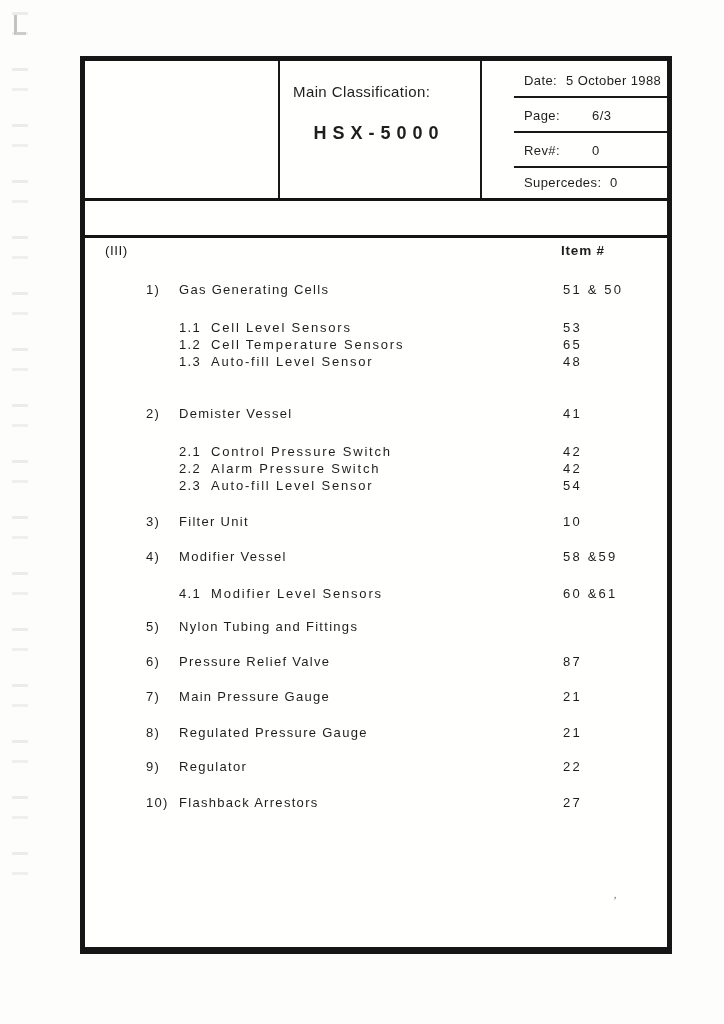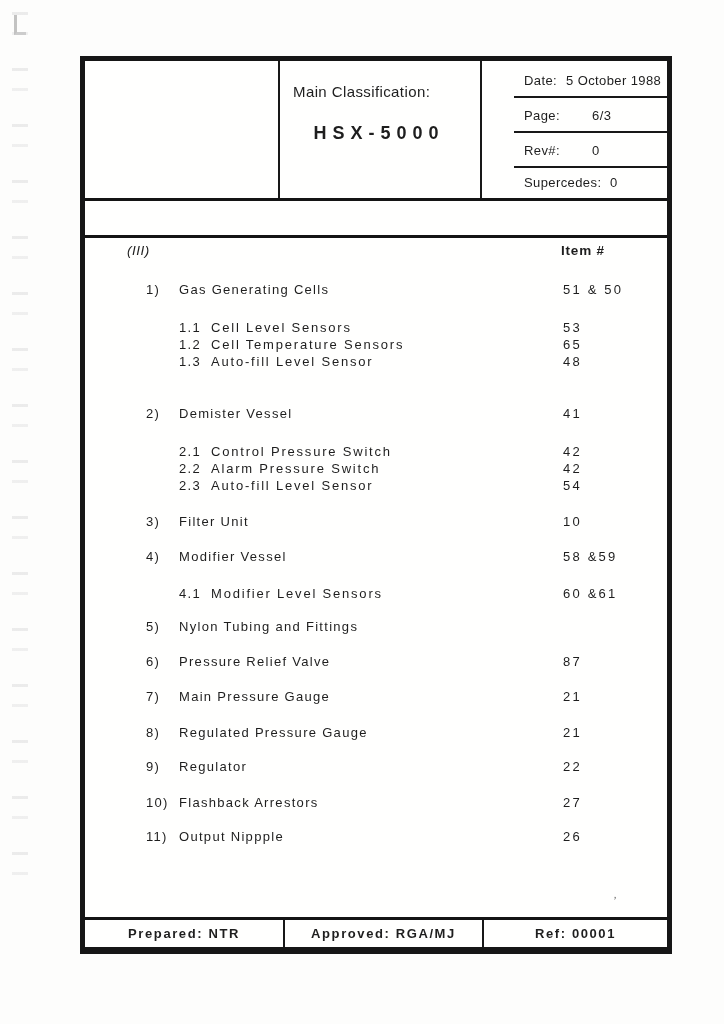--- a/index.html
+++ b/index.html
@@ -85,21 +85,21 @@
   
   .body { position: absolute; top: 177px; left: 0; right: 0; }
   .trow { position: relative; height: 17px; font-size: 13px; letter-spacing: 1.3px; white-space: nowrap; }
   .trow .num   { position: absolute; left: 61px; }
   .trow .label { position: absolute; left: 94px; text-align: center; }
   .trow .item  { position: absolute; left: 478px; letter-spacing: 2.2px; }
   .trow.sub .num   { left: 94px; }
   .trow.sub .label { left: 126px; letter-spacing: 1.8px; }
 
   .sec { position: relative; height: 17px; margin-top: 5px; font-size: 13.5px; }
-  .sec .sec-num   { position: absolute; left: 42px; letter-spacing: .5px; font-style: italic; }
+  .sec .sec-num   { position: absolute; left: 20px; letter-spacing: .5px; }
   .sec .sec-title { position: absolute; left: 61px; font-weight: 700; letter-spacing: .3px; }
   .sec .sec-item  { position: absolute; left: 476px; font-weight: 600; letter-spacing: .8px; }
 
   .g16 { margin-top: 16px; } .g17 { margin-top: 17px; } .g18 { margin-top: 18px; }
   .g19 { margin-top: 19px; } .g20 { margin-top: 20px; } .g21 { margin-top: 21px; }
   .g22 { margin-top: 22px; } .g35 { margin-top: 35px; }
 
   
   .speck {
     position: absolute; left: 528px; top: 833px;
@@ -254,38 +254,20 @@
         <div class="trow main g17">
           <span class="num">9)</span>
           <span class="label">Regulator</span>
           <span class="item">22</span>
         </div>
         <div class="trow main g19">
           <span class="num">10)</span>
           <span class="label">Flashback Arrestors</span>
           <span class="item">27</span>
         </div>
-        <div class="trow main g17">
-          <span class="num">11)</span>
-          <span class="label">Output Nippple</span>
-          <span class="item">26</span>
-        </div>
       </div>
 
       <div class="speck">’</div>
 
-      <div class="ftr">
-        <div class="ftr-cell c1">
-          <span>Prepared:</span>&nbsp;<span>NTR</span>
-        </div>
-        <div class="ftr-cell c2">
-          <span>Approved:</span>&nbsp;<span>RGA/MJ</span>
-        </div>
-        <div class="ftr-cell c3">
-          <span>Ref:</span>&nbsp;<span>00001</span>
-        </div>
-        <div class="ftr-vr f1"></div>
-        <div class="ftr-vr f2"></div>
-      </div>
 
     </div>
   </div>
 </div>
 
 </body></html>

